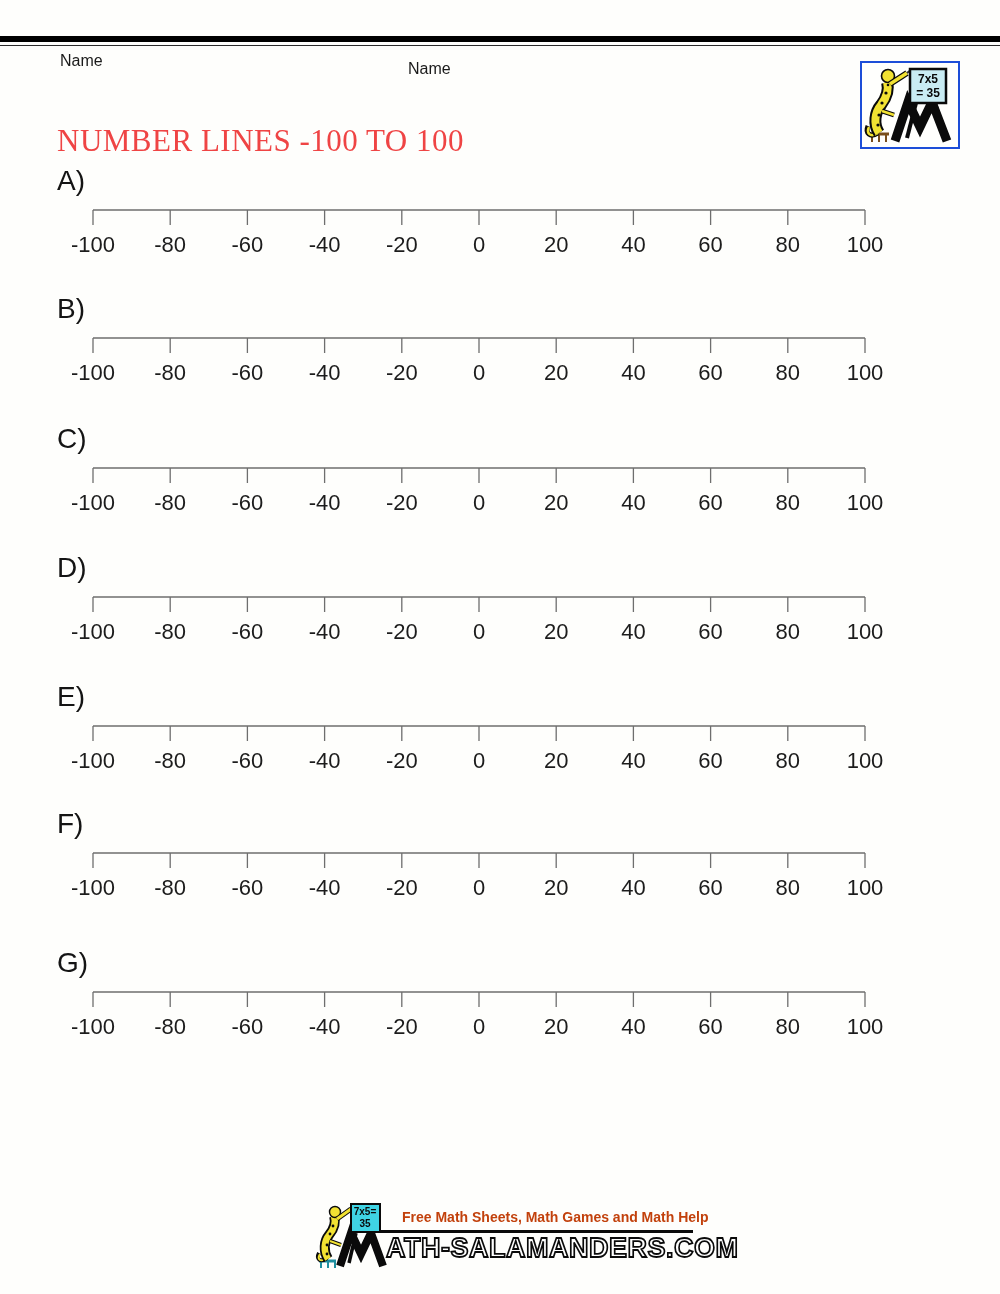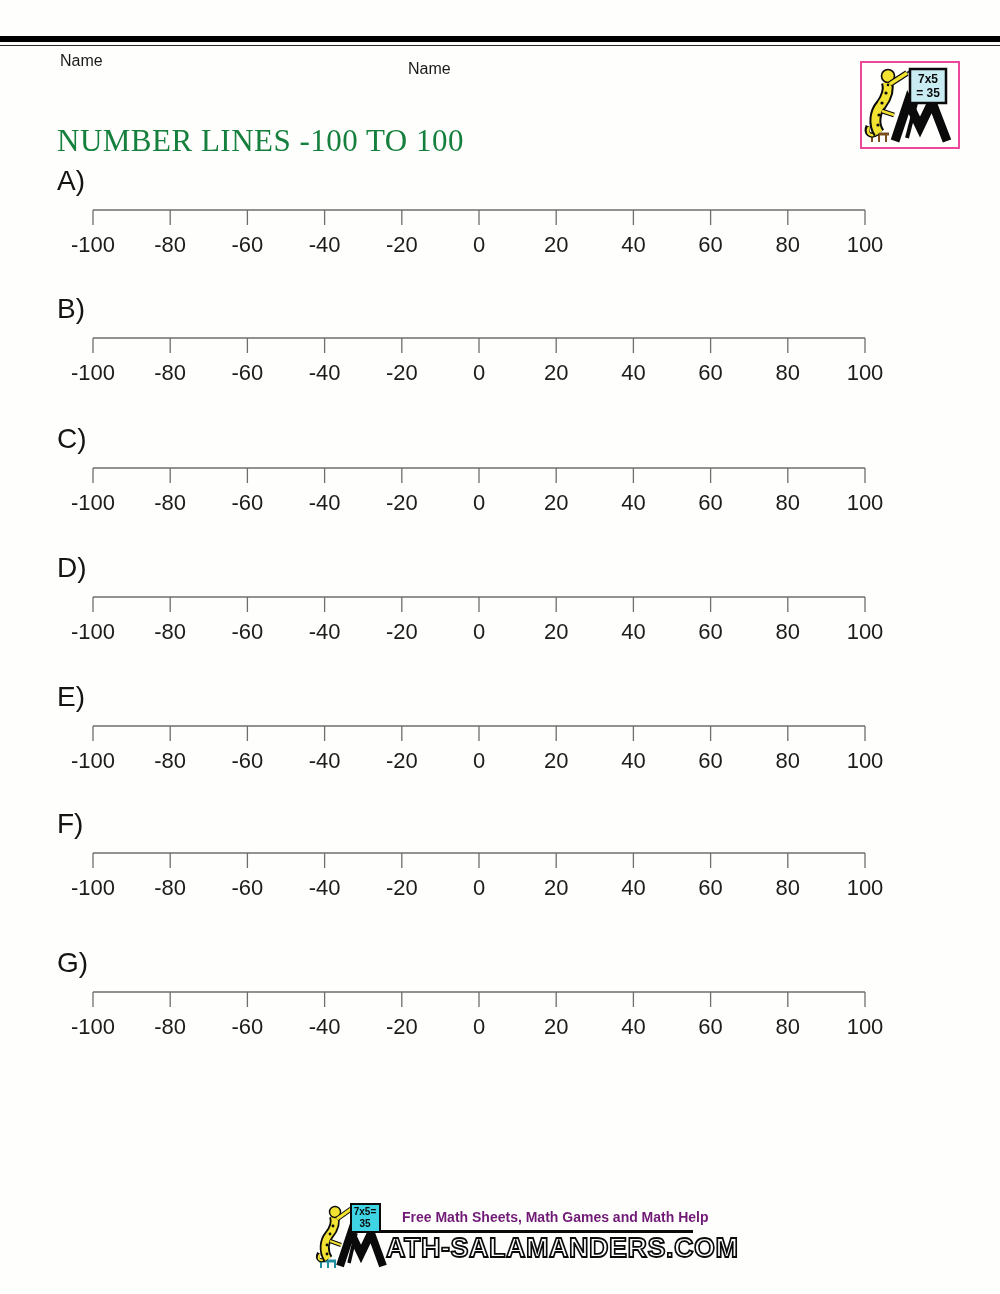--- a/index.html
+++ b/index.html
@@ -5,32 +5,32 @@
   html,body{margin:0;padding:0;}
   body{
     width:1000px;height:1294px;position:relative;overflow:hidden;
     background:#fefefc;color:#1a1a1a;
     font-family:"Liberation Sans",sans-serif;
   }
   .top-bar{position:absolute;left:0;top:36px;width:1000px;height:6px;background:#000;}
   .top-bar-thin{position:absolute;left:0;top:45px;width:1000px;height:1px;background:#2a2a2a;}
   .name-label{position:absolute;left:60px;top:52px;font-size:16px;}
   .date-label{position:absolute;left:408px;top:60px;font-size:16px;}
-  .logo-box{position:absolute;left:860px;top:61px;width:96px;height:84px;border:2px solid #ec4899;background:#fffffd;}
+  .logo-box{position:absolute;left:860px;top:61px;width:96px;height:84px;border:2px solid #1d4ed8;background:#fffffd;}
   .page-title{
     position:absolute;left:57px;top:102px;white-space:nowrap;
     font-family:"Liberation Serif",serif;font-size:31px;font-weight:400;
-    letter-spacing:0.5px;color:#15803d;
+    letter-spacing:0.5px;color:#ef4444;
   }
   .numline-row{position:absolute;left:0;width:1000px;height:100px;}
   .row-letter{position:absolute;left:57px;top:0;font-size:28px;color:#141414;}
   .numline{position:absolute;left:50px;top:38px;}
   .footer{position:absolute;left:314px;top:1200px;width:395px;height:78px;}
   .footer-logo{position:absolute;left:0;top:2px;}
-  .footer-tagline{position:absolute;left:88px;top:9px;font-size:14px;font-weight:700;white-space:nowrap;color:#701a75;}
+  .footer-tagline{position:absolute;left:88px;top:9px;font-size:14px;font-weight:700;white-space:nowrap;color:#c2410c;}
   .footer-rule{position:absolute;left:67px;top:30px;width:312px;height:3px;background:#0a0a0a;}
   .footer-site{
     position:absolute;left:72px;top:32px;white-space:nowrap;
     font-size:27px;font-weight:700;letter-spacing:0.5px;
     color:#ffffff;-webkit-text-stroke:1.7px #0a0a0a;
     transform:scaleY(1.05);transform-origin:left top;
   }
 </style>
 </head>
 <body>

